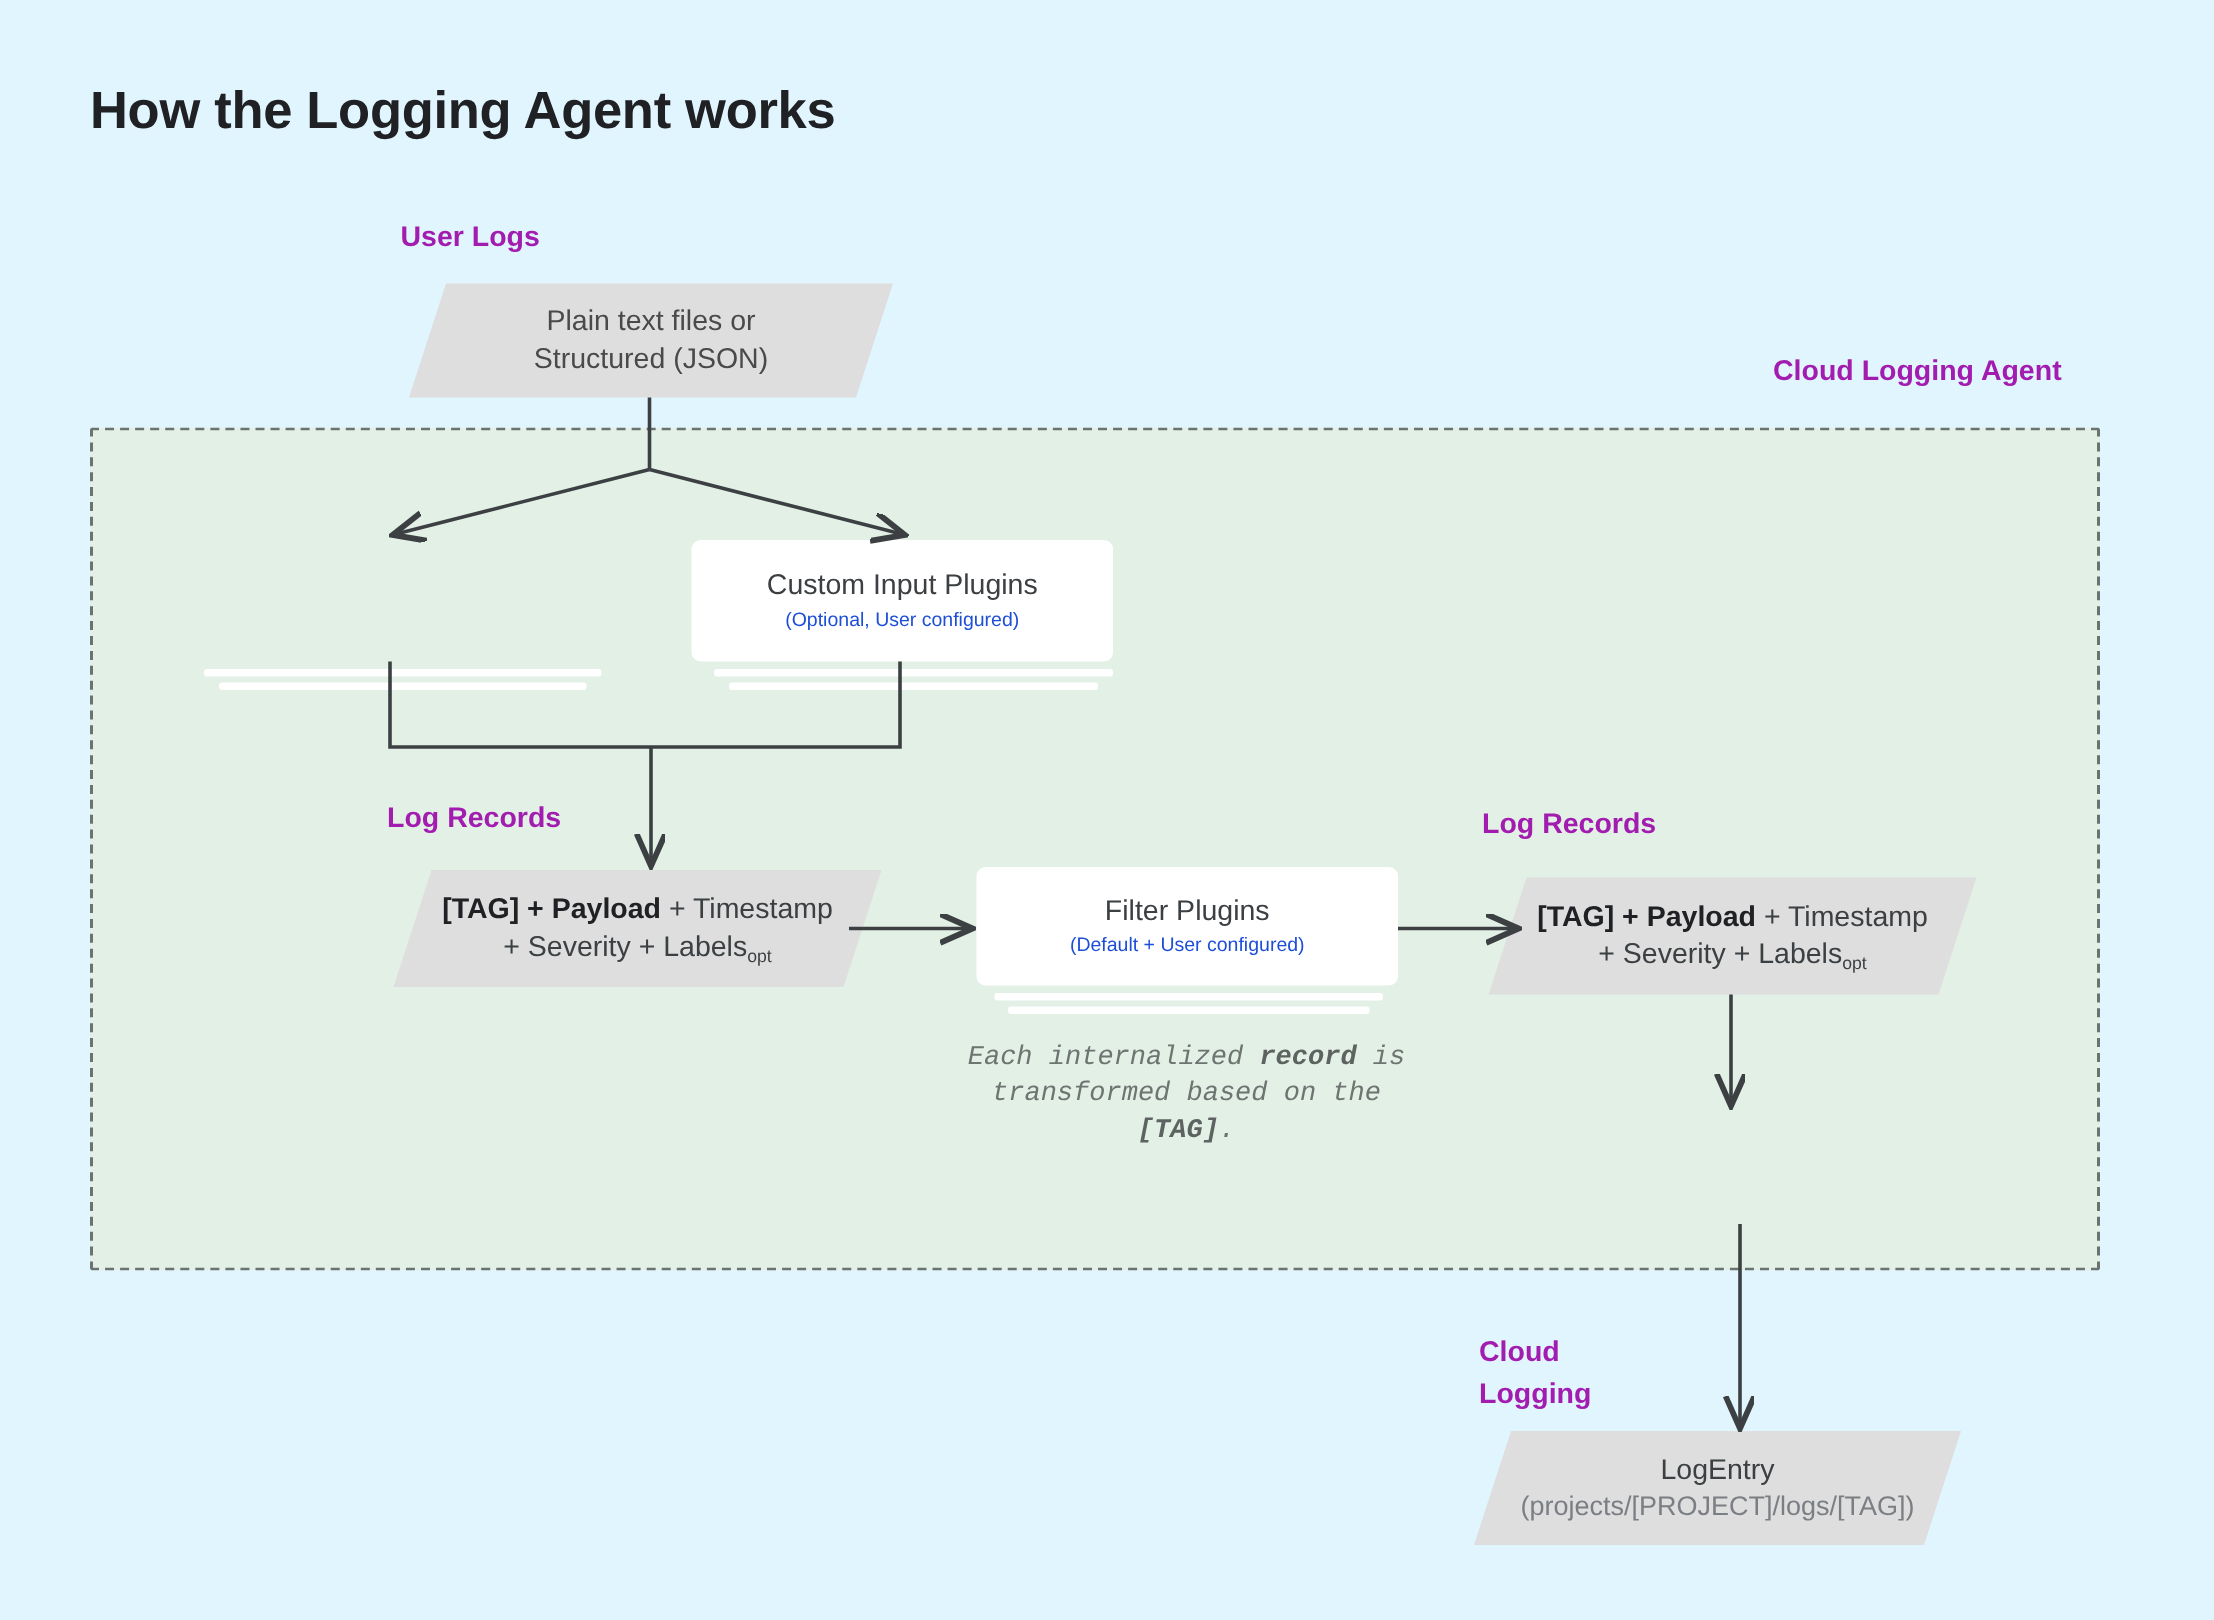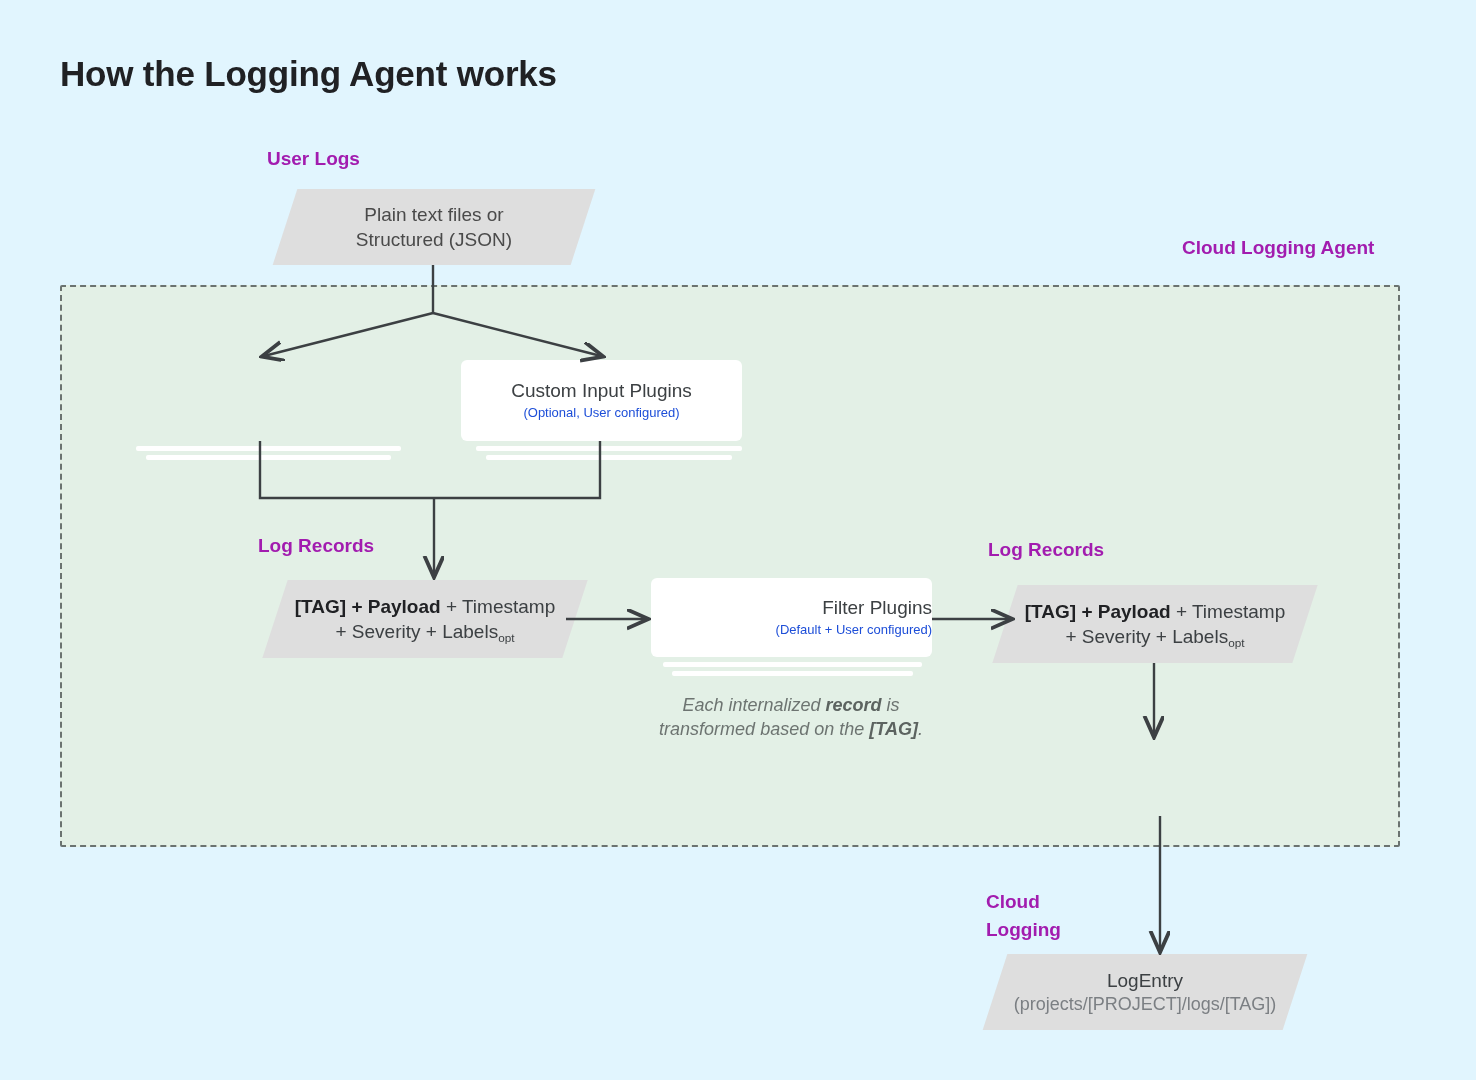--- a/index.html
+++ b/index.html
@@ -104,41 +104,42 @@
     align-items: center;
     justify-content: center;
     text-align: center;
     box-sizing: border-box;
   }
   .card .c-main { font-size: 19px; color: #3c4043; line-height: 1.3; }
   .card .c-sub  { font-size: 13px; color: #1d4ed8; line-height: 1.35; }
 
   #card-default-input { left: 121px; top: 360px; width: 280px; height: 81px; }
   #card-custom-input  { left: 461px; top: 360px; width: 281px; height: 81px; text-align: center; }
-  #card-filter        { left: 651px; top: 578px; width: 281px; height: 79px; align-items: flex-end; }
+  #card-filter        { left: 651px; top: 578px; width: 281px; height: 79px; }
   #card-output        { left: 1013px; top: 740px; width: 280px; height: 76px; }
 
   
   .deck-line {
     position: absolute;
     background: #ffffff;
     height: 5px;
     border-radius: 2px;
   }
 
   
   #note-transform {
     left: 638px;
     top: 693px;
     width: 306px;
     text-align: center;
     font-size: 18px;
     font-style: italic;
     color: #6d7471;
     line-height: 1.36;
+    font-family: Liberation Mono, monospace;
   }
   #note-transform b { font-weight: bold; color: #5c6360; }
 
   
   #connectors {
     left: 0; top: 0;
     width: 1476px;
     height: 1080px;
     pointer-events: none;
   }

